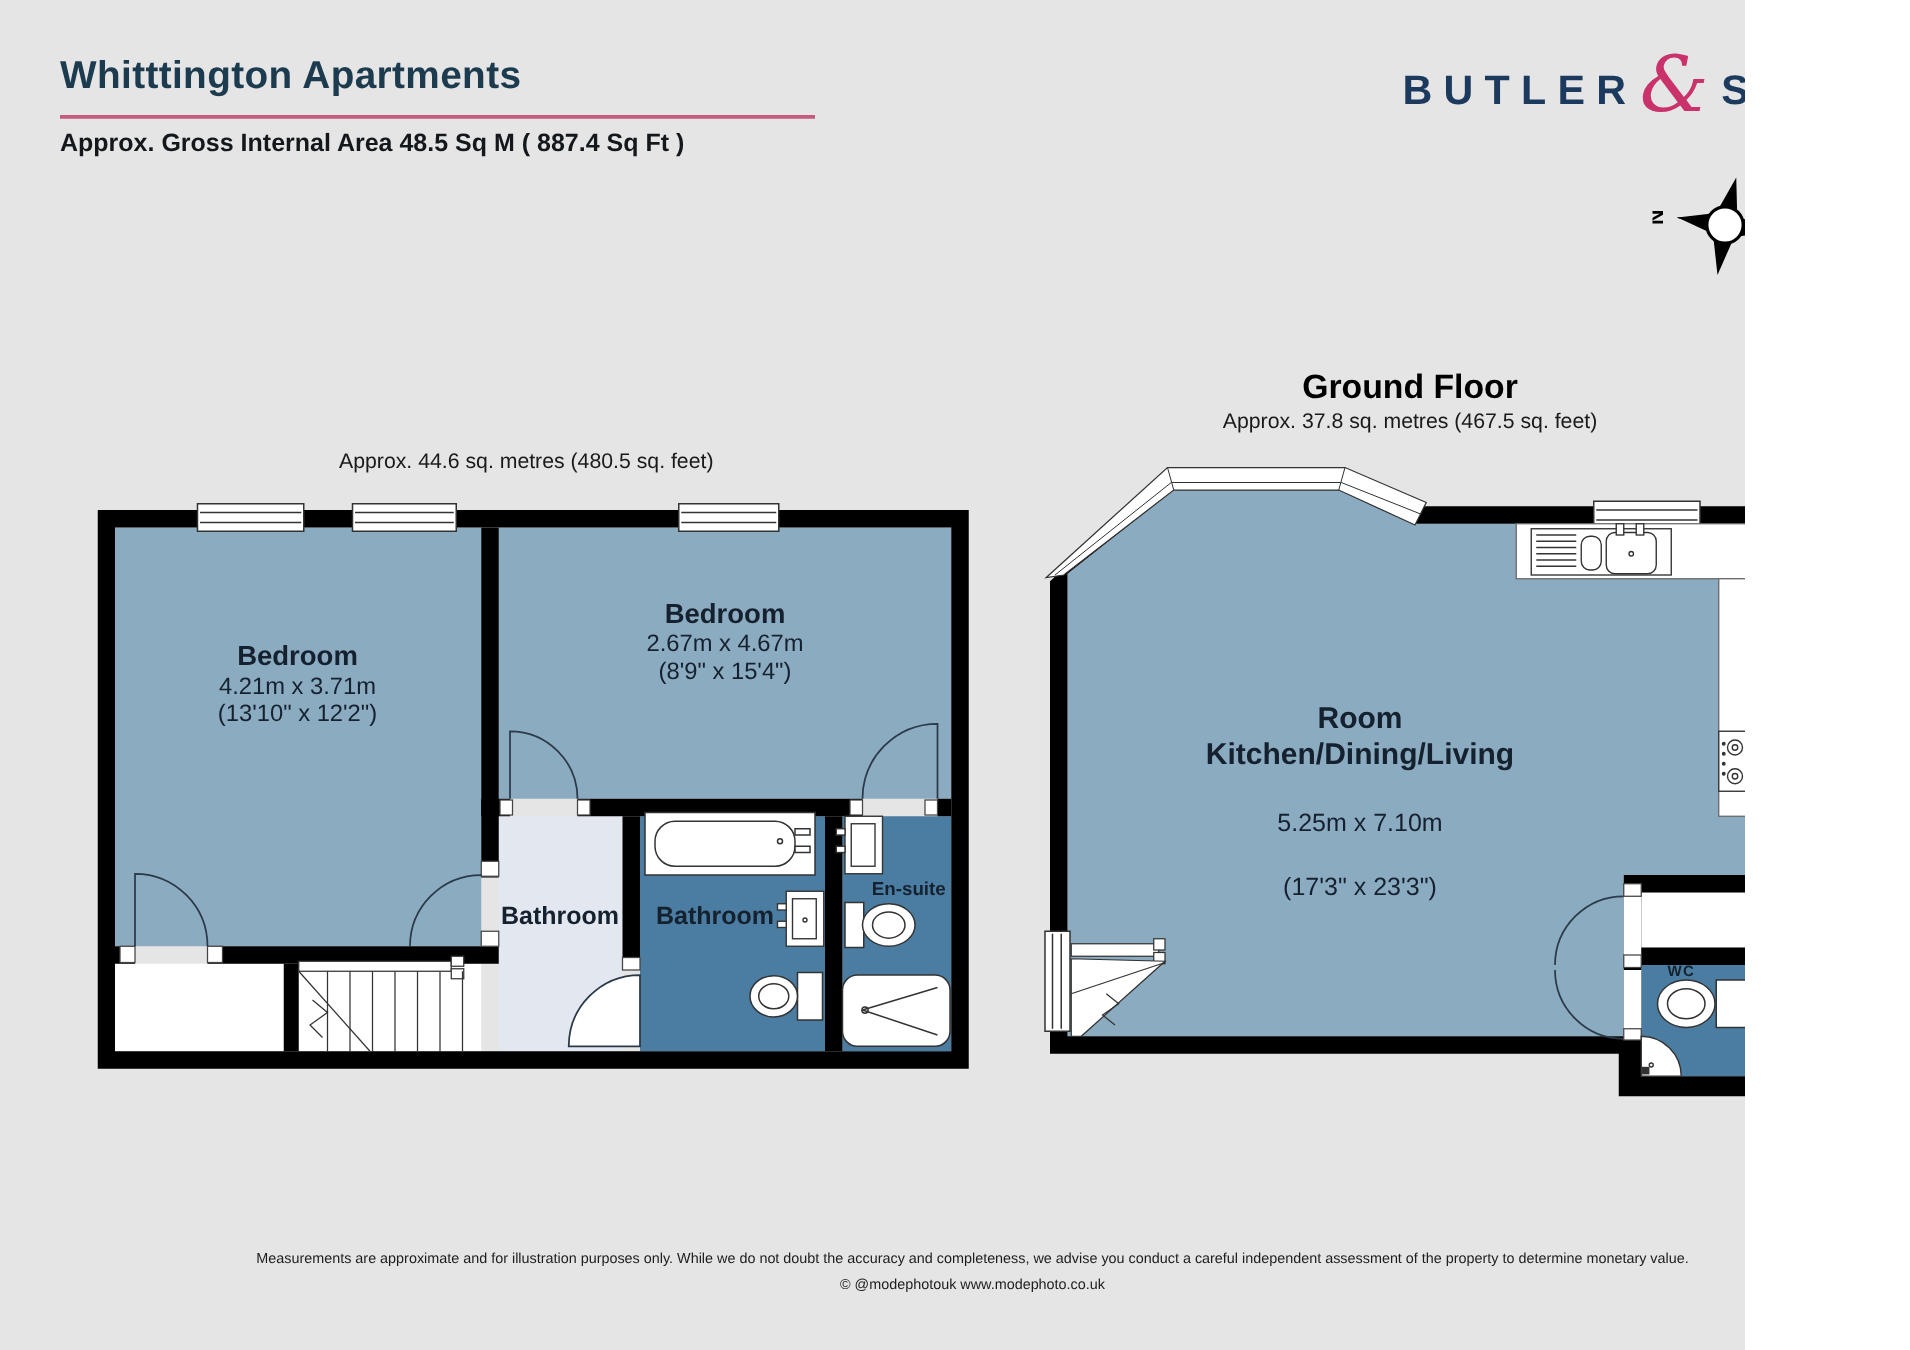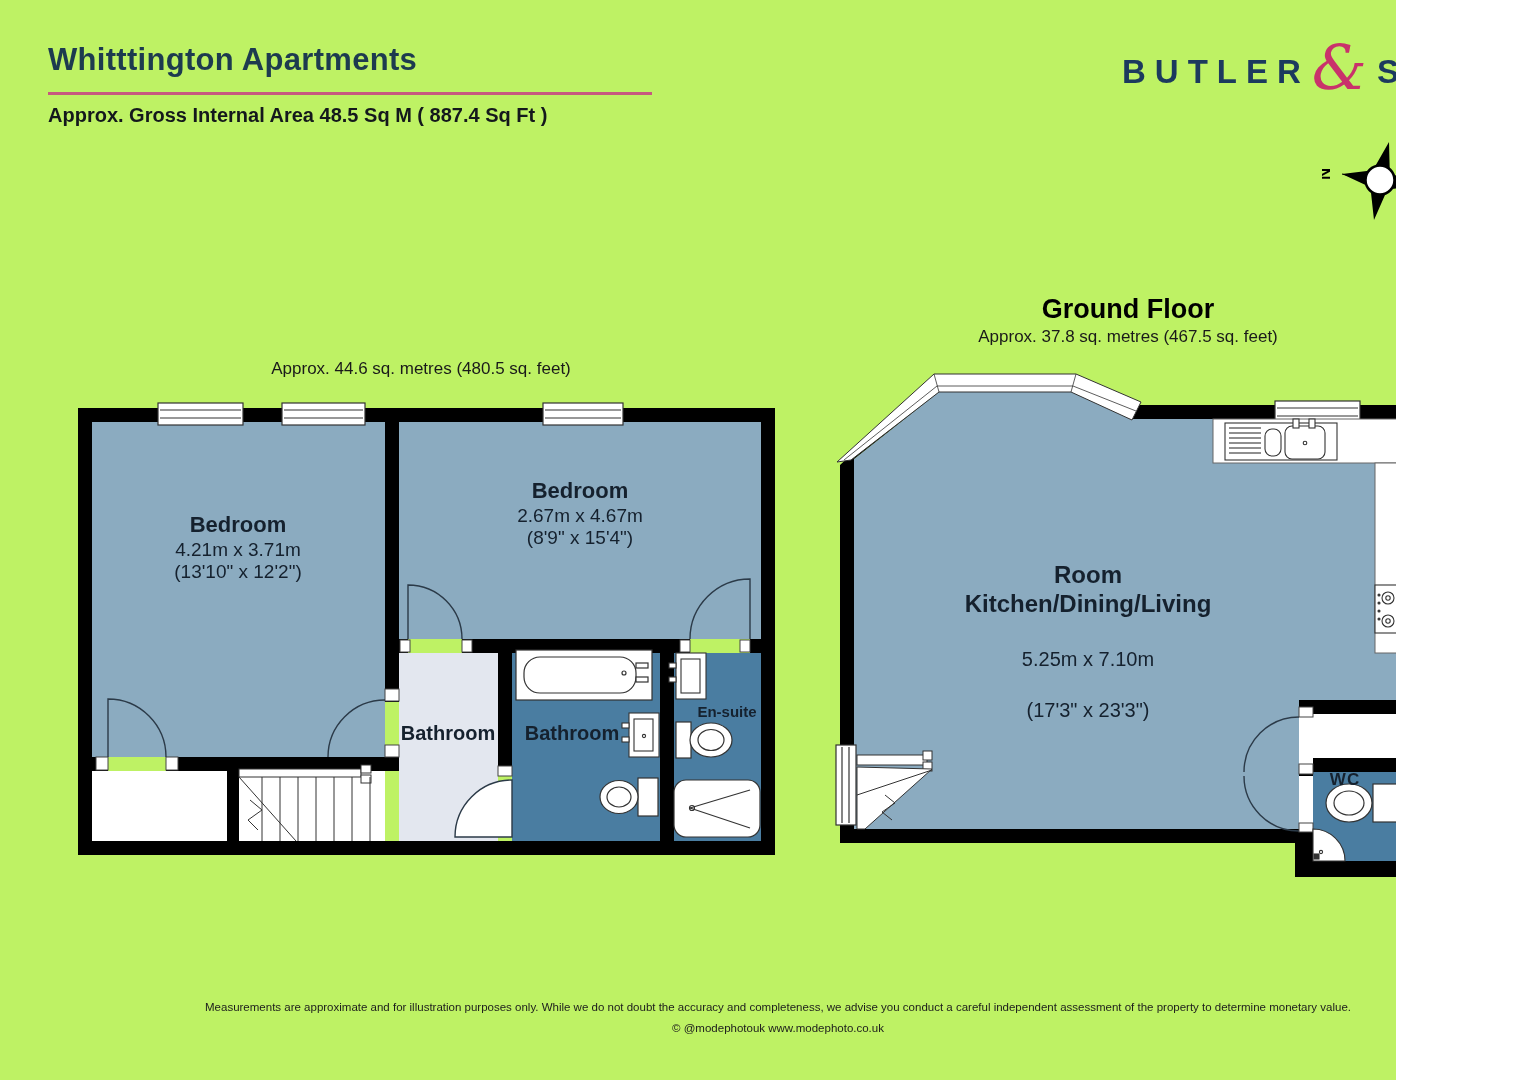--- a/index.html
+++ b/index.html
@@ -1,32 +1,32 @@
 <!DOCTYPE html>
 <html><head>
 <meta charset="utf-8">
 <style>
   html,body{margin:0;padding:0;background:#fff;}
-  .page{position:relative;width:1396px;height:1080px;background:#bef264;
+  .page{position:relative;width:1396px;height:1080px;background:#e5e5e5;
         font-family:"Liberation Sans",sans-serif;overflow:hidden;}
   .abs{position:absolute;}
   .title{left:48px;top:42px;font-size:31px;font-weight:bold;color:#1d3b4f;letter-spacing:.3px;}
   .title-rule{left:48px;top:92px;width:604px;height:3px;background:#c6597f;}
   .subtitle{left:48px;top:104px;font-size:20px;font-weight:bold;color:#14181c;}
   .brand{left:1122px;top:48px;display:flex;align-items:center;}
   .brand-word{font-size:33px;font-weight:bold;color:#1c3a5e;letter-spacing:9px;}
   .brand-amp{font-family:"DejaVu Serif",serif;font-style:italic;font-size:62px;
              color:#c9326b;line-height:.9;margin:-8px 10px 0 2px;}
   .floor-title{transform:translateX(-50%);font-size:27px;font-weight:bold;color:#000;white-space:nowrap;}
   .floor-area{transform:translateX(-50%);font-size:17px;color:#1a1a1a;white-space:nowrap;}
   .room-label{transform:translateX(-50%);text-align:center;color:#15212e;white-space:nowrap;}
   .rl-name{font-weight:bold;font-size:22px;line-height:1.22;}
   .rl-name-sm{font-weight:bold;font-size:20px;}
   .rl-name-xs{font-weight:bold;font-size:15px;}
-  .rl-name-wc{font-weight:bold;font-size:17px;letter-spacing:1px;}
+  .rl-name-wc{font-weight:bold;font-size:12px;letter-spacing:1px;}
   .rl-dim{font-size:19px;line-height:1.15;}
   .kdl .rl-name{font-size:24px;}
   .kdl .rl-dim{font-size:20px;line-height:1.12;margin-top:29px;}
   .footer-line{left:764px;transform:translateX(-50%);font-size:11.5px;color:#1c1c1c;white-space:nowrap;padding-left:28px;}
 </style>
 </head>
 <body>
 
 <div class="page">
 

